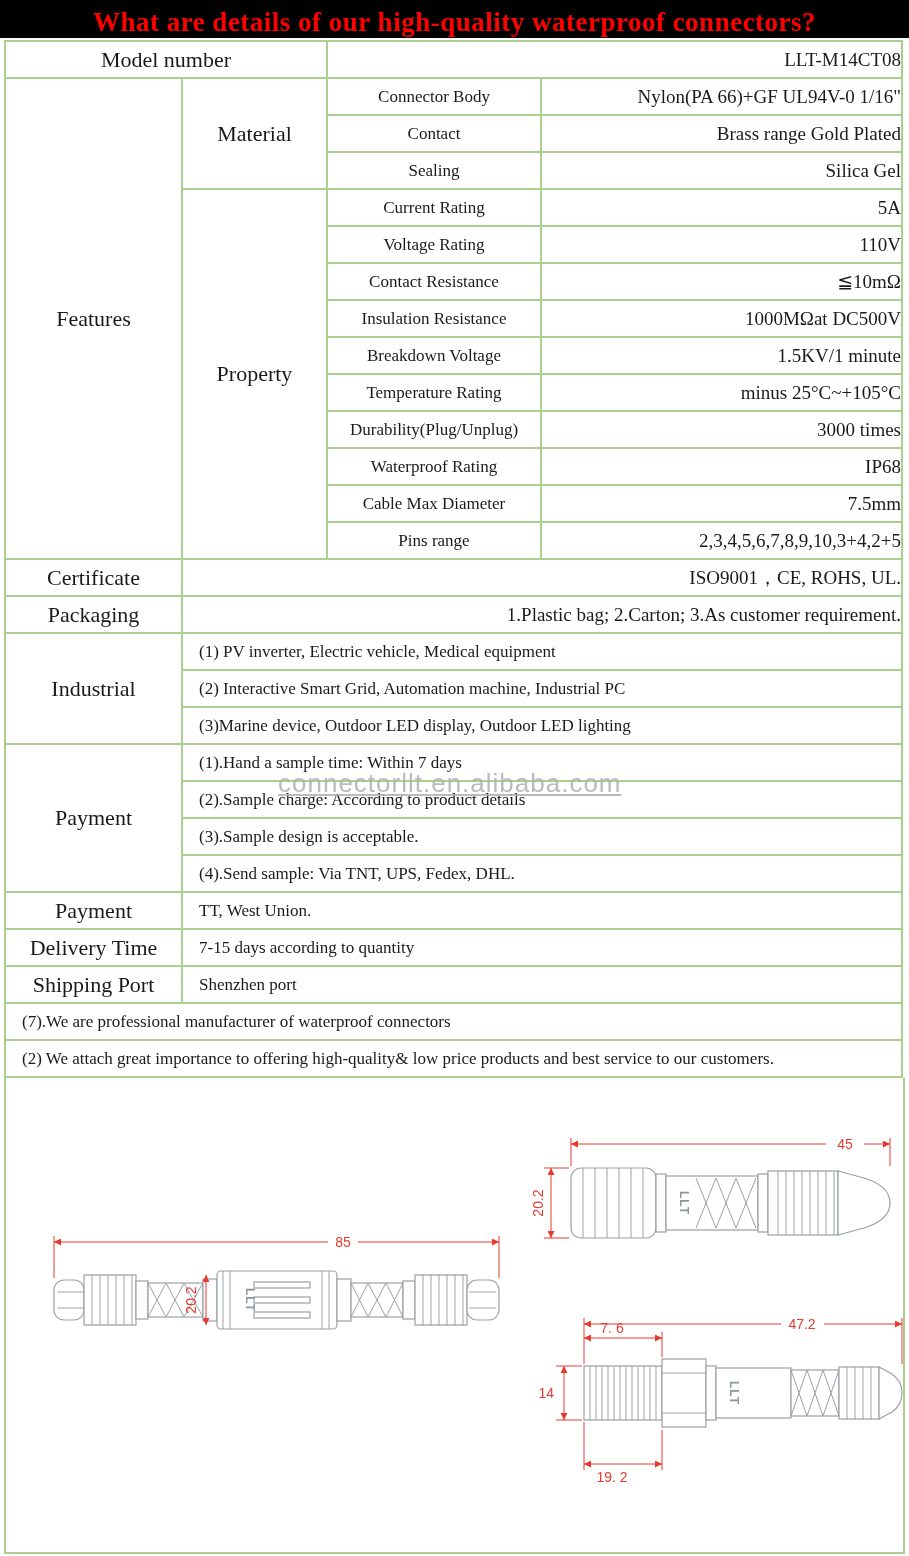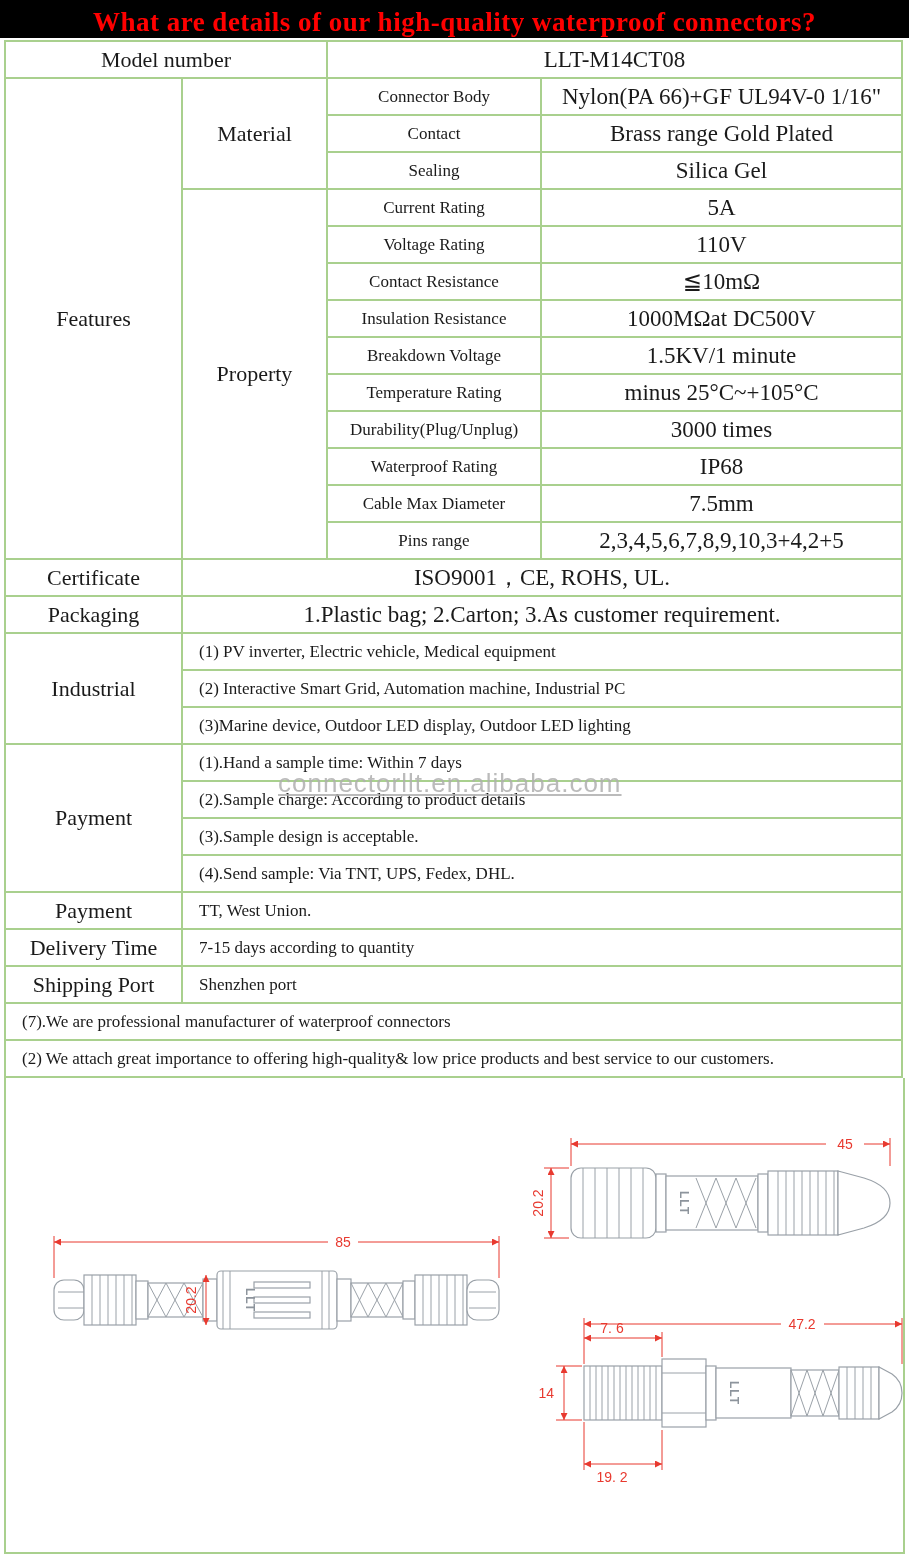--- a/index.html
+++ b/index.html
@@ -7,21 +7,21 @@
   body { width:909px; font-family:"Liberation Serif", serif; color:#1a1a1a; }
   .page { position:relative; width:909px; height:1556px; background:#fff; overflow:hidden; }
 
   .titlebar { height:38px; background:#000; display:flex; align-items:flex-end; justify-content:center; }
   .titlebar h1 { color:#ff0000; font-size:27px; font-weight:bold; letter-spacing:0.5px; }
 
   table.spec { border-collapse:collapse; margin:2px 4px 0 4px; width:790px; table-layout:fixed; }
   .spec tr { height:37px; }
   .spec td { border:2px solid #a9d08e; vertical-align:middle; overflow:hidden; white-space:nowrap; }
   .lbl  { font-size:22px; text-align:center; }
-  .val  { font-size:23px; text-align:center; }
+  .val  { font-size:19px; text-align:right; }
   .name { font-size:17px; text-align:center; }
   .left { font-size:17px; text-align:left; padding-left:16px; }
 
   .watermark { position:absolute; left:278px; top:768px; font-family:"Liberation Sans", sans-serif;
                font-size:26px; color:rgba(175,175,175,0.85); letter-spacing:1px;
                text-decoration:underline; z-index:5; }
 
   .drawing-area { margin:0 4px; width:901px; height:476px;
                   border-left:2px solid #a9d08e; border-right:2px solid #a9d08e; border-bottom:2px solid #a9d08e;
                   background:#fff; }

